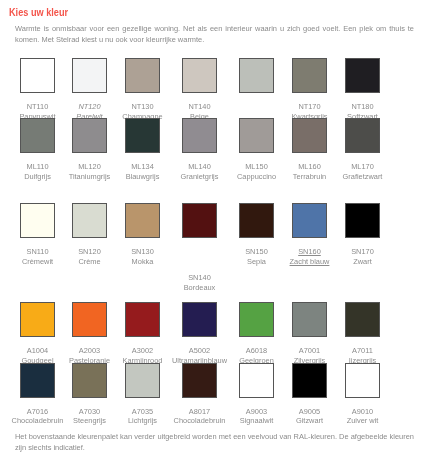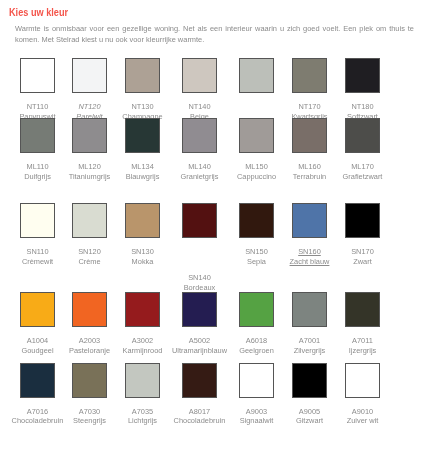--- a/index.html
+++ b/index.html
@@ -57,21 +57,21 @@
     position: absolute;
     left: 0;
     top: 0;
     width: 366px;
     height: 465px;
   }
   .palette-row { position: absolute; left: 0; width: 425px; height: 70px; }
   .palette-row:nth-child(1) { top: 58px; }
   .palette-row:nth-child(2) { top: 118px; }
   .palette-row:nth-child(3) { top: 203px; }
-  .palette-row:nth-child(4) { top: 292px; }
+  .palette-row:nth-child(4) { top: 302px; }
   .palette-row:nth-child(5) { top: 362.5px; }
 
   .palette-cell { position: absolute; top: 0; width: 35px; }
   .palette-cell:nth-child(1) { left: 20px; }
   .palette-cell:nth-child(2) { left: 72px; }
   .palette-cell:nth-child(3) { left: 125px; }
   .palette-cell:nth-child(4) { left: 182px; }
   .palette-cell:nth-child(5) { left: 239px; }
   .palette-cell:nth-child(6) { left: 292px; }
   .palette-cell:nth-child(7) { left: 345px; }
@@ -355,13 +355,14 @@
       </div>
       <div class="palette-cell">
         <div class="swatch" style="background-color: rgb(255, 255, 255); border-color: rgb(85, 85, 85);"></div>
         <div class="color-label" style="color: rgb(140, 140, 140);">
           <span>A9010</span>
           <span>Zuiver wit</span>
         </div>
       </div>
     </div>
   </div>
+  <p class="para footnote" style="color: rgb(140, 140, 140);">Het bovenstaande kleurenpalet kan verder uitgebreid worden met een veelvoud van RAL-kleuren. De afgebeelde kleuren zijn slechts indicatief.</p>
 </div>
 
 </body></html>

